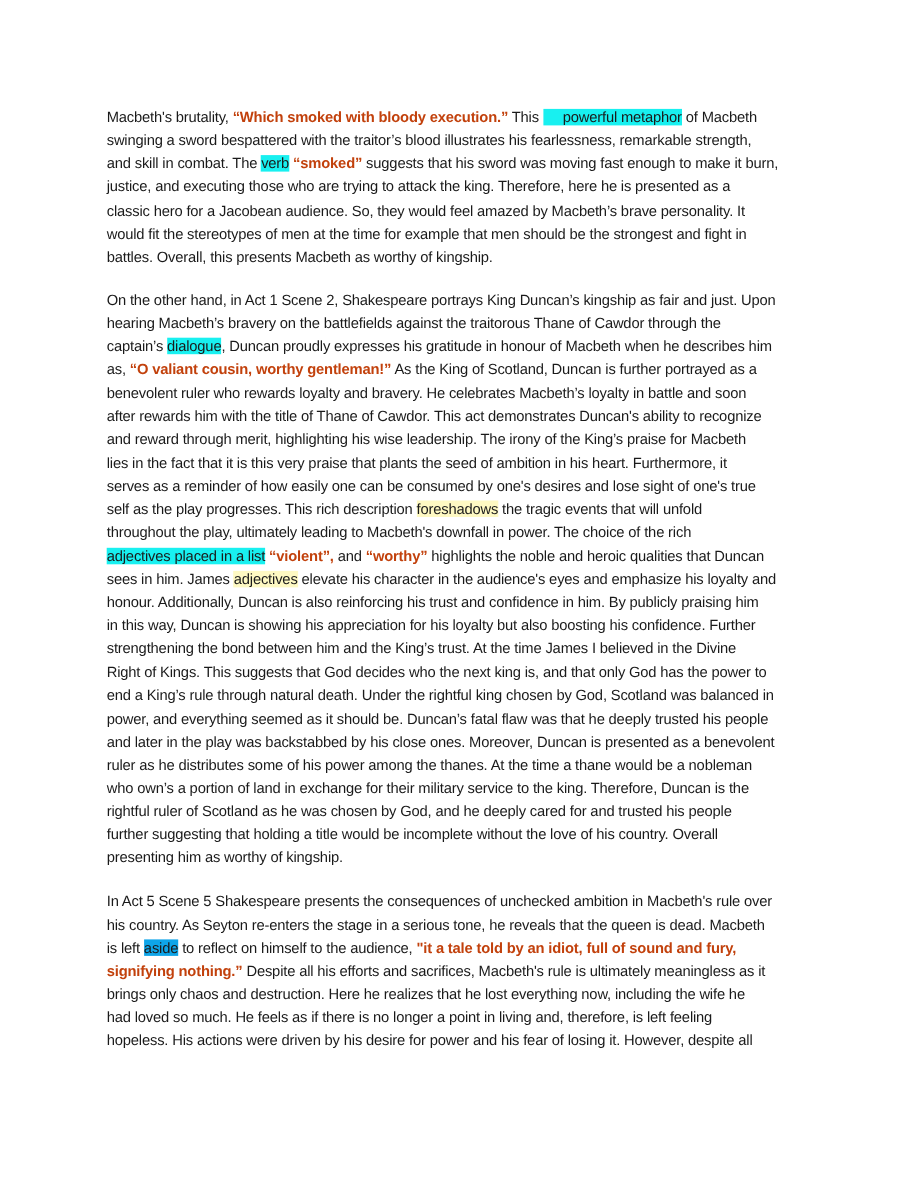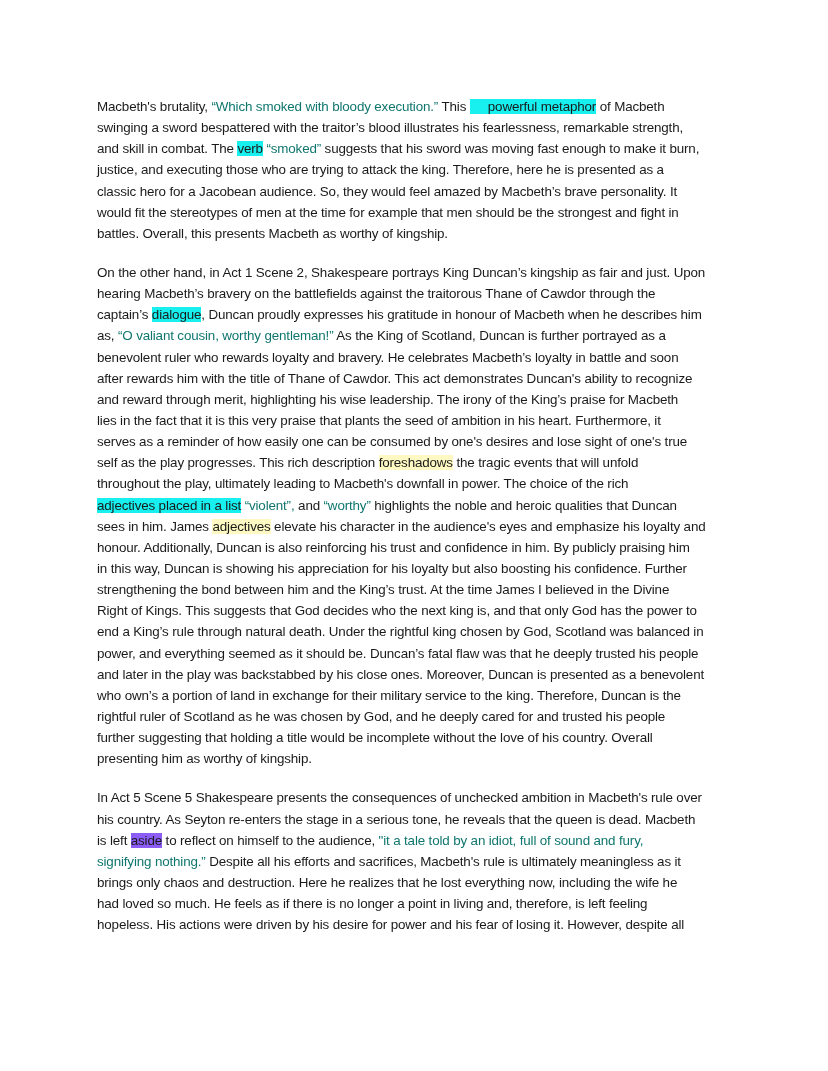--- a/index.html
+++ b/index.html
@@ -32,22 +32,22 @@
     margin-top: 18px;
   }
   .line {
     display: block;
     height: 21.15px;
   }
   .hl {
     background: #18f0f0;
   }
   b {
-    font-weight: normal;
-    color: #0f766e;
+    font-weight: bold;
+    color: #c2410c;
   }
 </style>
 </head>
 <body>
 
 <div class="page">
   <p class="para">
       <span class="line"><span>Macbeth's brutality, </span><b>“Which smoked with bloody execution.”</b><span> This </span><span class="hl" style="background: rgb(24, 240, 240); padding-left: 18px;">powerful metaphor</span><span> of Macbeth</span></span>
       <span class="line"><span>swinging a sword bespattered with the traitor’s blood illustrates his fearlessness, remarkable strength,</span></span>
       <span class="line"><span>and skill in combat. The </span><span class="hl" style="background: rgb(24, 240, 240);">verb</span><span> </span><b>“smoked”</b><span> suggests that his sword was moving fast enough to make it burn,</span></span>
@@ -70,27 +70,28 @@
       <span class="line"><span>throughout the play, ultimately leading to Macbeth's downfall in power. The choice of the rich</span></span>
       <span class="line"><span class="hl" style="background: rgb(24, 240, 240);">adjectives placed in a list</span><span> </span><b>“violent”,</b><span> and </span><b>“worthy”</b><span> highlights the noble and heroic qualities that Duncan</span></span>
       <span class="line"><span>sees in him. James </span><span class="hl" style="background: #fef9c3;">adjectives</span><span> elevate his character in the audience's eyes and emphasize his loyalty and</span></span>
       <span class="line"><span>honour. Additionally, Duncan is also reinforcing his trust and confidence in him. By publicly praising him</span></span>
       <span class="line"><span>in this way, Duncan is showing his appreciation for his loyalty but also boosting his confidence. Further</span></span>
       <span class="line"><span>strengthening the bond between him and the King’s trust. At the time James I believed in the Divine</span></span>
       <span class="line"><span>Right of Kings. This suggests that God decides who the next king is, and that only God has the power to</span></span>
       <span class="line"><span>end a King’s rule through natural death. Under the rightful king chosen by God, Scotland was balanced in</span></span>
       <span class="line"><span>power, and everything seemed as it should be. Duncan’s fatal flaw was that he deeply trusted his people</span></span>
       <span class="line"><span>and later in the play was backstabbed by his close ones. Moreover, Duncan is presented as a benevolent</span></span>
+      <span class="line"><span>ruler as he distributes some of his power among the thanes. At the time a thane would be a nobleman</span></span>
       <span class="line"><span>who own’s a portion of land in exchange for their military service to the king. Therefore, Duncan is the</span></span>
       <span class="line"><span>rightful ruler of Scotland as he was chosen by God, and he deeply cared for and trusted his people</span></span>
       <span class="line"><span>further suggesting that holding a title would be incomplete without the love of his country. Overall</span></span>
       <span class="line"><span>presenting him as worthy of kingship.</span></span>
     </p>
   <p class="para">
       <span class="line"><span>In Act 5 Scene 5 Shakespeare presents the consequences of unchecked ambition in Macbeth's rule over</span></span>
       <span class="line"><span>his country. As Seyton re-enters the stage in a serious tone, he reveals that the queen is dead. Macbeth</span></span>
-      <span class="line"><span>is left </span><span class="hl" style="background: #8b5cf6;">aside</span><span> to reflect on himself to the audience, </span><b>"it a tale told by an idiot, full of sound and fury,</b></span>
+      <span class="line"><span>is left </span><span class="hl" style="background: #0ea5e9;">aside</span><span> to reflect on himself to the audience, </span><b>"it a tale told by an idiot, full of sound and fury,</b></span>
       <span class="line"><b>signifying nothing.”</b><span> Despite all his efforts and sacrifices, Macbeth's rule is ultimately meaningless as it</span></span>
       <span class="line"><span>brings only chaos and destruction. Here he realizes that he lost everything now, including the wife he</span></span>
       <span class="line"><span>had loved so much. He feels as if there is no longer a point in living and, therefore, is left feeling</span></span>
       <span class="line"><span>hopeless. His actions were driven by his desire for power and his fear of losing it. However, despite all</span></span>
     </p>
 </div>
 
 </body></html>

